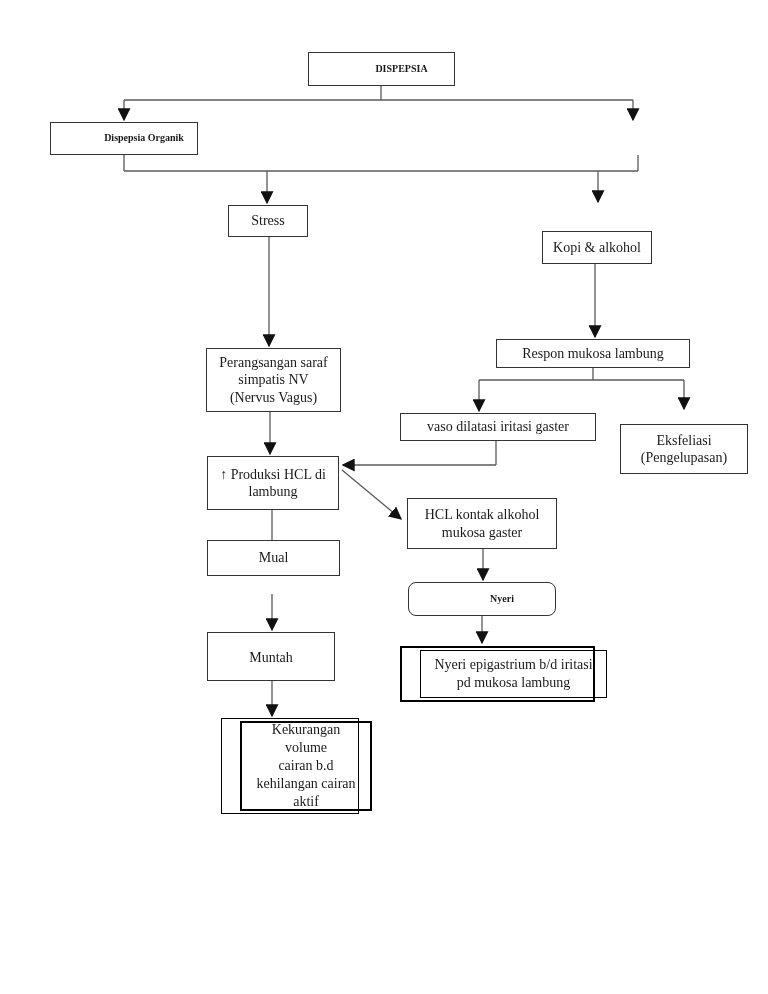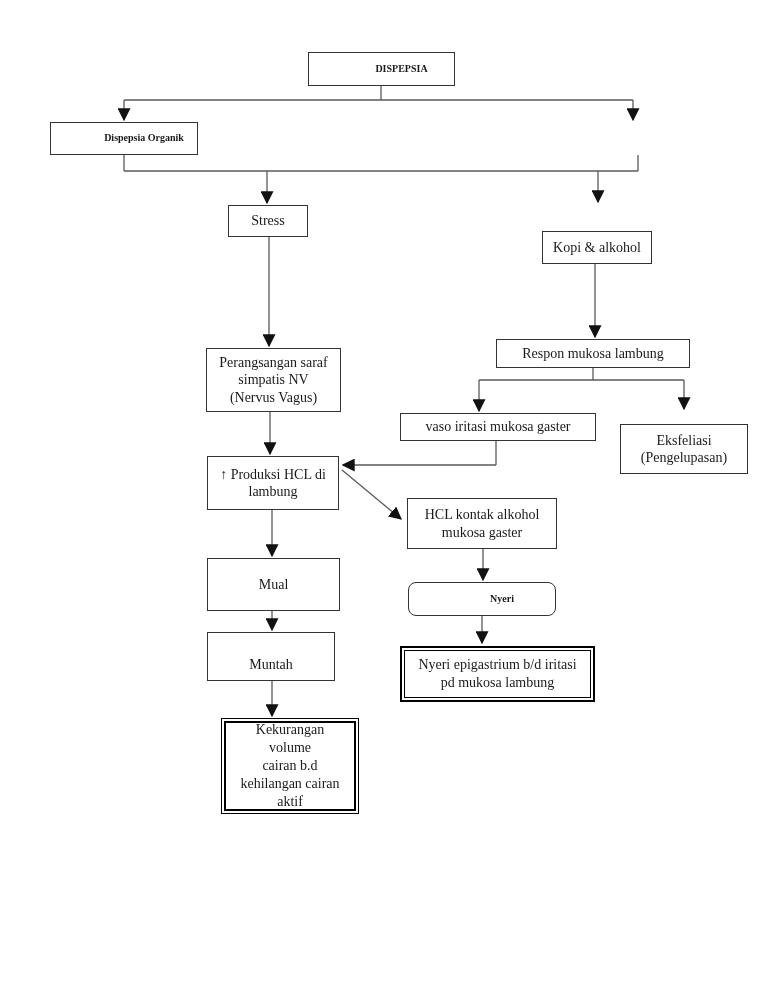--- a/index.html
+++ b/index.html
@@ -21,21 +21,21 @@
     display: flex;
     align-items: center;
     justify-content: center;
     text-align: center;
     font-size: 14px;
     line-height: 1.25;
     white-space: pre-line;
     padding: 1px 4px;
   }
   .node.bold { font-weight: bold; font-size: 10px; padding-left: 44px; }
-  .node.top-align { align-items: flex-start; padding-top: 23px; }
+  .node.top-align { align-items: flex-start; padding-top: 16px; }
   
   .dbox {
     position: absolute;
     box-sizing: border-box;
     background: #ffffff;
     padding: 2px;
   }
   .dbox.thin-outer { border: 1px solid #000000; }
   .dbox.thick-outer { border: 2.5px solid #000000; }
   .dbox .inner {
@@ -43,20 +43,21 @@
     width: 100%;
     height: 100%;
     display: flex;
     align-items: center;
     justify-content: center;
     text-align: center;
     font-size: 14px;
     line-height: 1.3;
     white-space: pre-line;
     padding: 2px 12px;
+    margin-left: 16px;
   }
   .dbox.thin-outer .inner { border: 2.5px solid #000000; }
   .dbox.thick-outer .inner { border: 1px solid #000000; }
 </style>
 </head>
 <body>
 
 <div id="canvas">
 
   <svg id="connectors" width="768" height="994" viewBox="0 0 768 994">
@@ -110,32 +111,32 @@
   <div class="node" style="left:228px; top:205px; width:80px;  height:32px;">Stress</div>
 
   <div class="node" style="left:542px; top:204px; width:110px; height:33px;margin-top:27px;">Kopi &amp; alkohol</div>
 
   <div class="node" style="left:206px; top:348px; width:135px; height:64px;">Perangsangan saraf
 simpatis NV
 (Nervus Vagus)</div>
 
   <div class="node" style="left:496px; top:339px; width:194px; height:29px;">Respon mukosa lambung</div>
 
-  <div class="node" style="left:400px; top:413px; width:196px; height:28px;">vaso iritasi mukosa gaster</div>
+  <div class="node" style="left:400px; top:413px; width:196px; height:28px;">vaso dilatasi iritasi gaster</div>
 
   <div class="node" style="left:620px; top:416px; width:128px; height:50px;margin-top:8px;">Eksfeliasi
 (Pengelupasan)</div>
 
   <div class="node" style="left:207px; top:456px; width:132px; height:54px;">↑ Produksi HCL di
 lambung</div>
 
   <div class="node" style="left:407px; top:498px; width:150px; height:51px;">HCL kontak alkohol
 mukosa gaster</div>
 
-  <div class="node" style="left:207px; top:558px; width:133px; height:53px;">Mual</div>
+  <div class="node" style="left:207px; top:540px; width:133px; height:36px;">Mual</div>
 
   <div class="node top-align" style="left:207px; top:632px; width:128px; height:49px;">Muntah</div>
 
   <div class="node bold" style="left:408px; top:582px; width:148px; height:34px;border-radius:8px;">Nyeri</div>
 
   <div class="dbox thin-outer" style="left:221px; top:718px; width:138px; height:96px;">
     <div class="inner">Kekurangan volume
 cairan b.d
 kehilangan cairan
 aktif</div>

